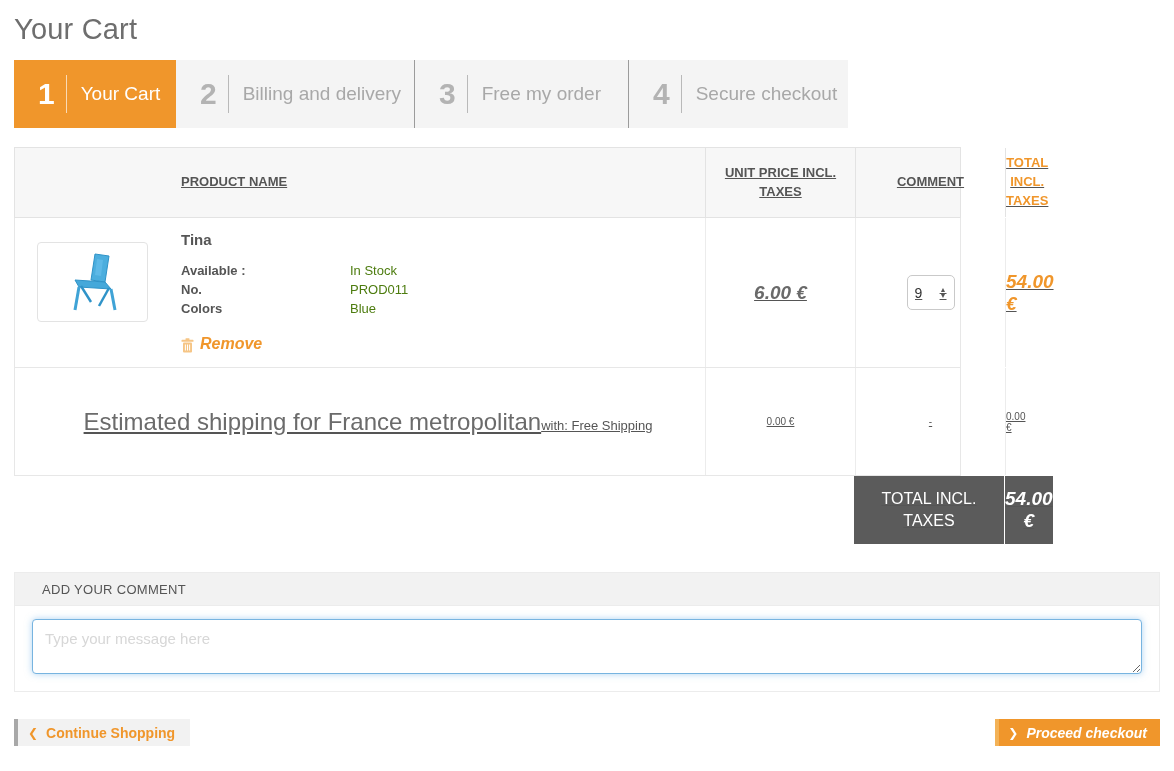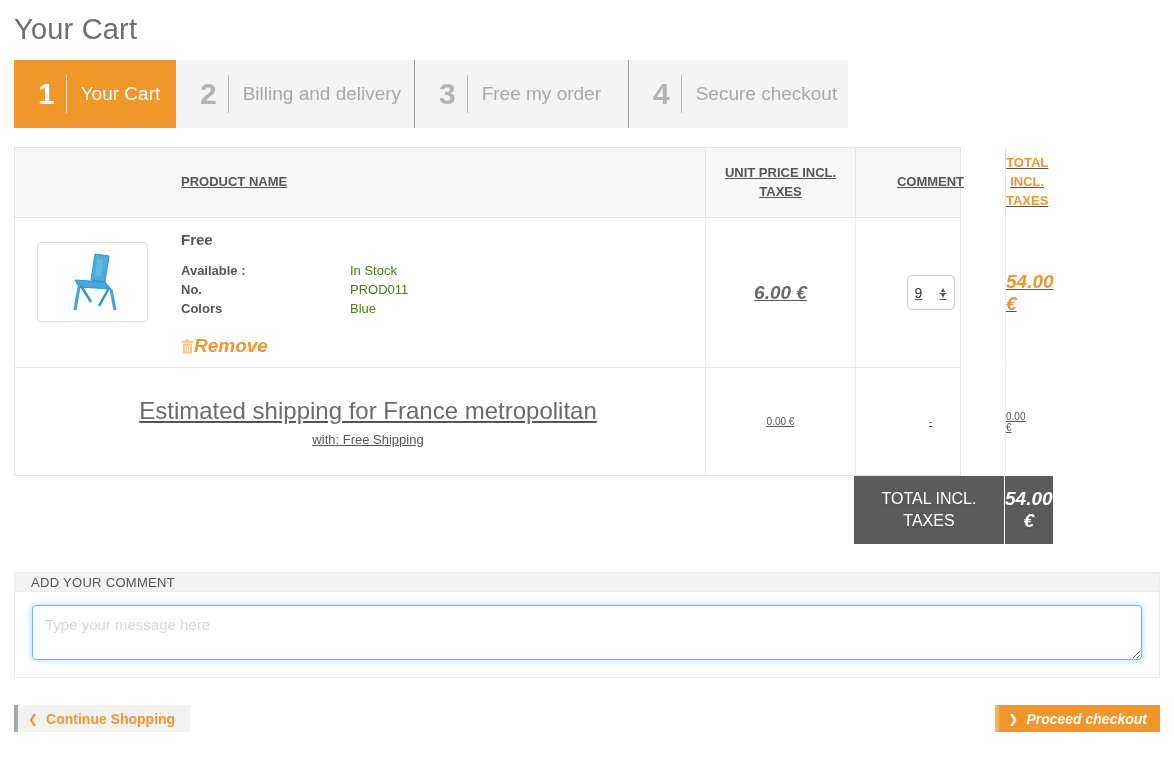--- a/index.html
+++ b/index.html
@@ -58,59 +58,59 @@
     width:111px; height:80px; border:1px solid #e3e3e3; border-radius:4px;
     display:flex; align-items:center; justify-content:center; background:#fff;
   }
   .prod-info { position:absolute; left:166px; top:13px; }
   .prod-name { font-size:15px; font-weight:bold; color:#555; }
   .attr-grid { margin-top:13px; }
   .attr-row { display:flex; font-size:13px; line-height:19px; }
   .attr-row .a-lbl { width:169px; font-weight:bold; color:#555; }
   .attr-row .a-val { color:#4d7c0f; }
   .remove-link {
-    margin-top:17px; display:flex; align-items:center; 
-    color:var(--accent); font-size:19px; font-style:italic; font-weight:bold;
+    margin-top:17px; display:flex; align-items:flex-end; gap:6px;
+    color:var(--accent); font-size:16px; font-style:italic; font-weight:bold;
     text-decoration:none; cursor:pointer; width:max-content;
   }
   .unit-price { font-size:19px; font-weight:bold; font-style:italic; color:#6a6a6a; }
   .total-price { font-size:19px; font-weight:bold; font-style:italic; color:var(--accent); }
 
   .qty-box {
     width:48px; height:35px; border:1px solid #c9c9c9; border-radius:5px;
     display:flex; align-items:center; justify-content:space-between;
     padding:0 7px; background:#fff; cursor:text;
   }
   .qty-val { font-size:14px; color:#333; border:none; width:16px; outline:none;
     font-family:inherit; padding:0; background:transparent; }
   .qty-arrows { display:flex; flex-direction:column; align-items:center; cursor:pointer; }
   .qty-arrows span { font-size:7px; line-height:5.5px; color:#555; }
 
   
   .shipping-row { height: 108px; }
-  .ship-cell { flex-direction:column; align-items:flex-end; justify-content:center; padding-left:16px; }
+  .ship-cell { flex-direction:row; align-items:flex-end; justify-content:center; padding-left:16px; }
   .ship-title { font-size:24px; font-weight:300; color:#6b6b6b; }
   .ship-sub { font-size:13px; color:#555; margin-top:7px; }
   .ship-val { font-size:10px; color:#555; }
 
   
   .total-row { height: 68px; }
   .total-row .dark {
     background:#5b5b5b; color:#fff;
     display:flex; align-items:center; justify-content:center; text-align:center;
   }
   .total-label { font-size:16px; line-height:1.4; width:120px; }
   .total-val-cell { border-left:1px solid #fff; }
   .total-value { font-size:19px; font-weight:bold; font-style:italic; }
 
   
   .comment { margin-top: 28px; }
   .comment-head {
-    height:20px; background:#f2f2f2; border:1px solid #ececec;
-    display:flex; align-items:center; padding-left:16px;
+    height:34px; background:#f2f2f2; border:1px solid #ececec;
+    display:flex; align-items:center; padding-left:27px;
     font-size:13px; color:#555; letter-spacing:.3px;
   }
   .comment-body { border:1px solid #ececec; border-top:none; padding:13px 17px; }
   .comment-body textarea {
     width:100%; height:55px; resize:vertical;
     border:1px solid #77b4e0; border-radius:4px;
     box-shadow:0 0 7px rgba(110,175,230,.55);
     outline:none; padding:10px 12px;
     font-family:inherit; font-size:15px; color:#555;
   }
@@ -171,21 +171,21 @@
             <path d="M38 4 L52 6 L48 32 L34 30 Z" fill="#4caede" stroke="#2f93c8" stroke-width="1"></path>
             <path d="M40 9 L46 10 L44 26 L38 25 Z" fill="#63bce8" opacity="0.8"></path>
             <path d="M18 30 L48 32 L54 39 L22 37 Z" fill="#45a8da" stroke="#2f93c8" stroke-width="1"></path>
             <path d="M22 37 L18 60" stroke="#3fa3d6" stroke-width="3" fill="none"></path>
             <path d="M54 39 L58 60" stroke="#3fa3d6" stroke-width="3" fill="none"></path>
             <path d="M24 36 L34 52" stroke="#2f93c8" stroke-width="2.5" fill="none"></path>
             <path d="M52 38 L42 56" stroke="#2f93c8" stroke-width="2.5" fill="none"></path>
           </svg>
         </div>
         <div class="prod-info">
-          <div class="prod-name">Free</div>
+          <div class="prod-name">Tina</div>
           <div class="attr-grid">
             <div class="attr-row">
               <span class="a-lbl">Available :</span>
               <span class="a-val">In Stock</span>
             </div>
             <div class="attr-row">
               <span class="a-lbl">No.</span>
               <span class="a-val">PROD011</span>
             </div>
             <div class="attr-row">

